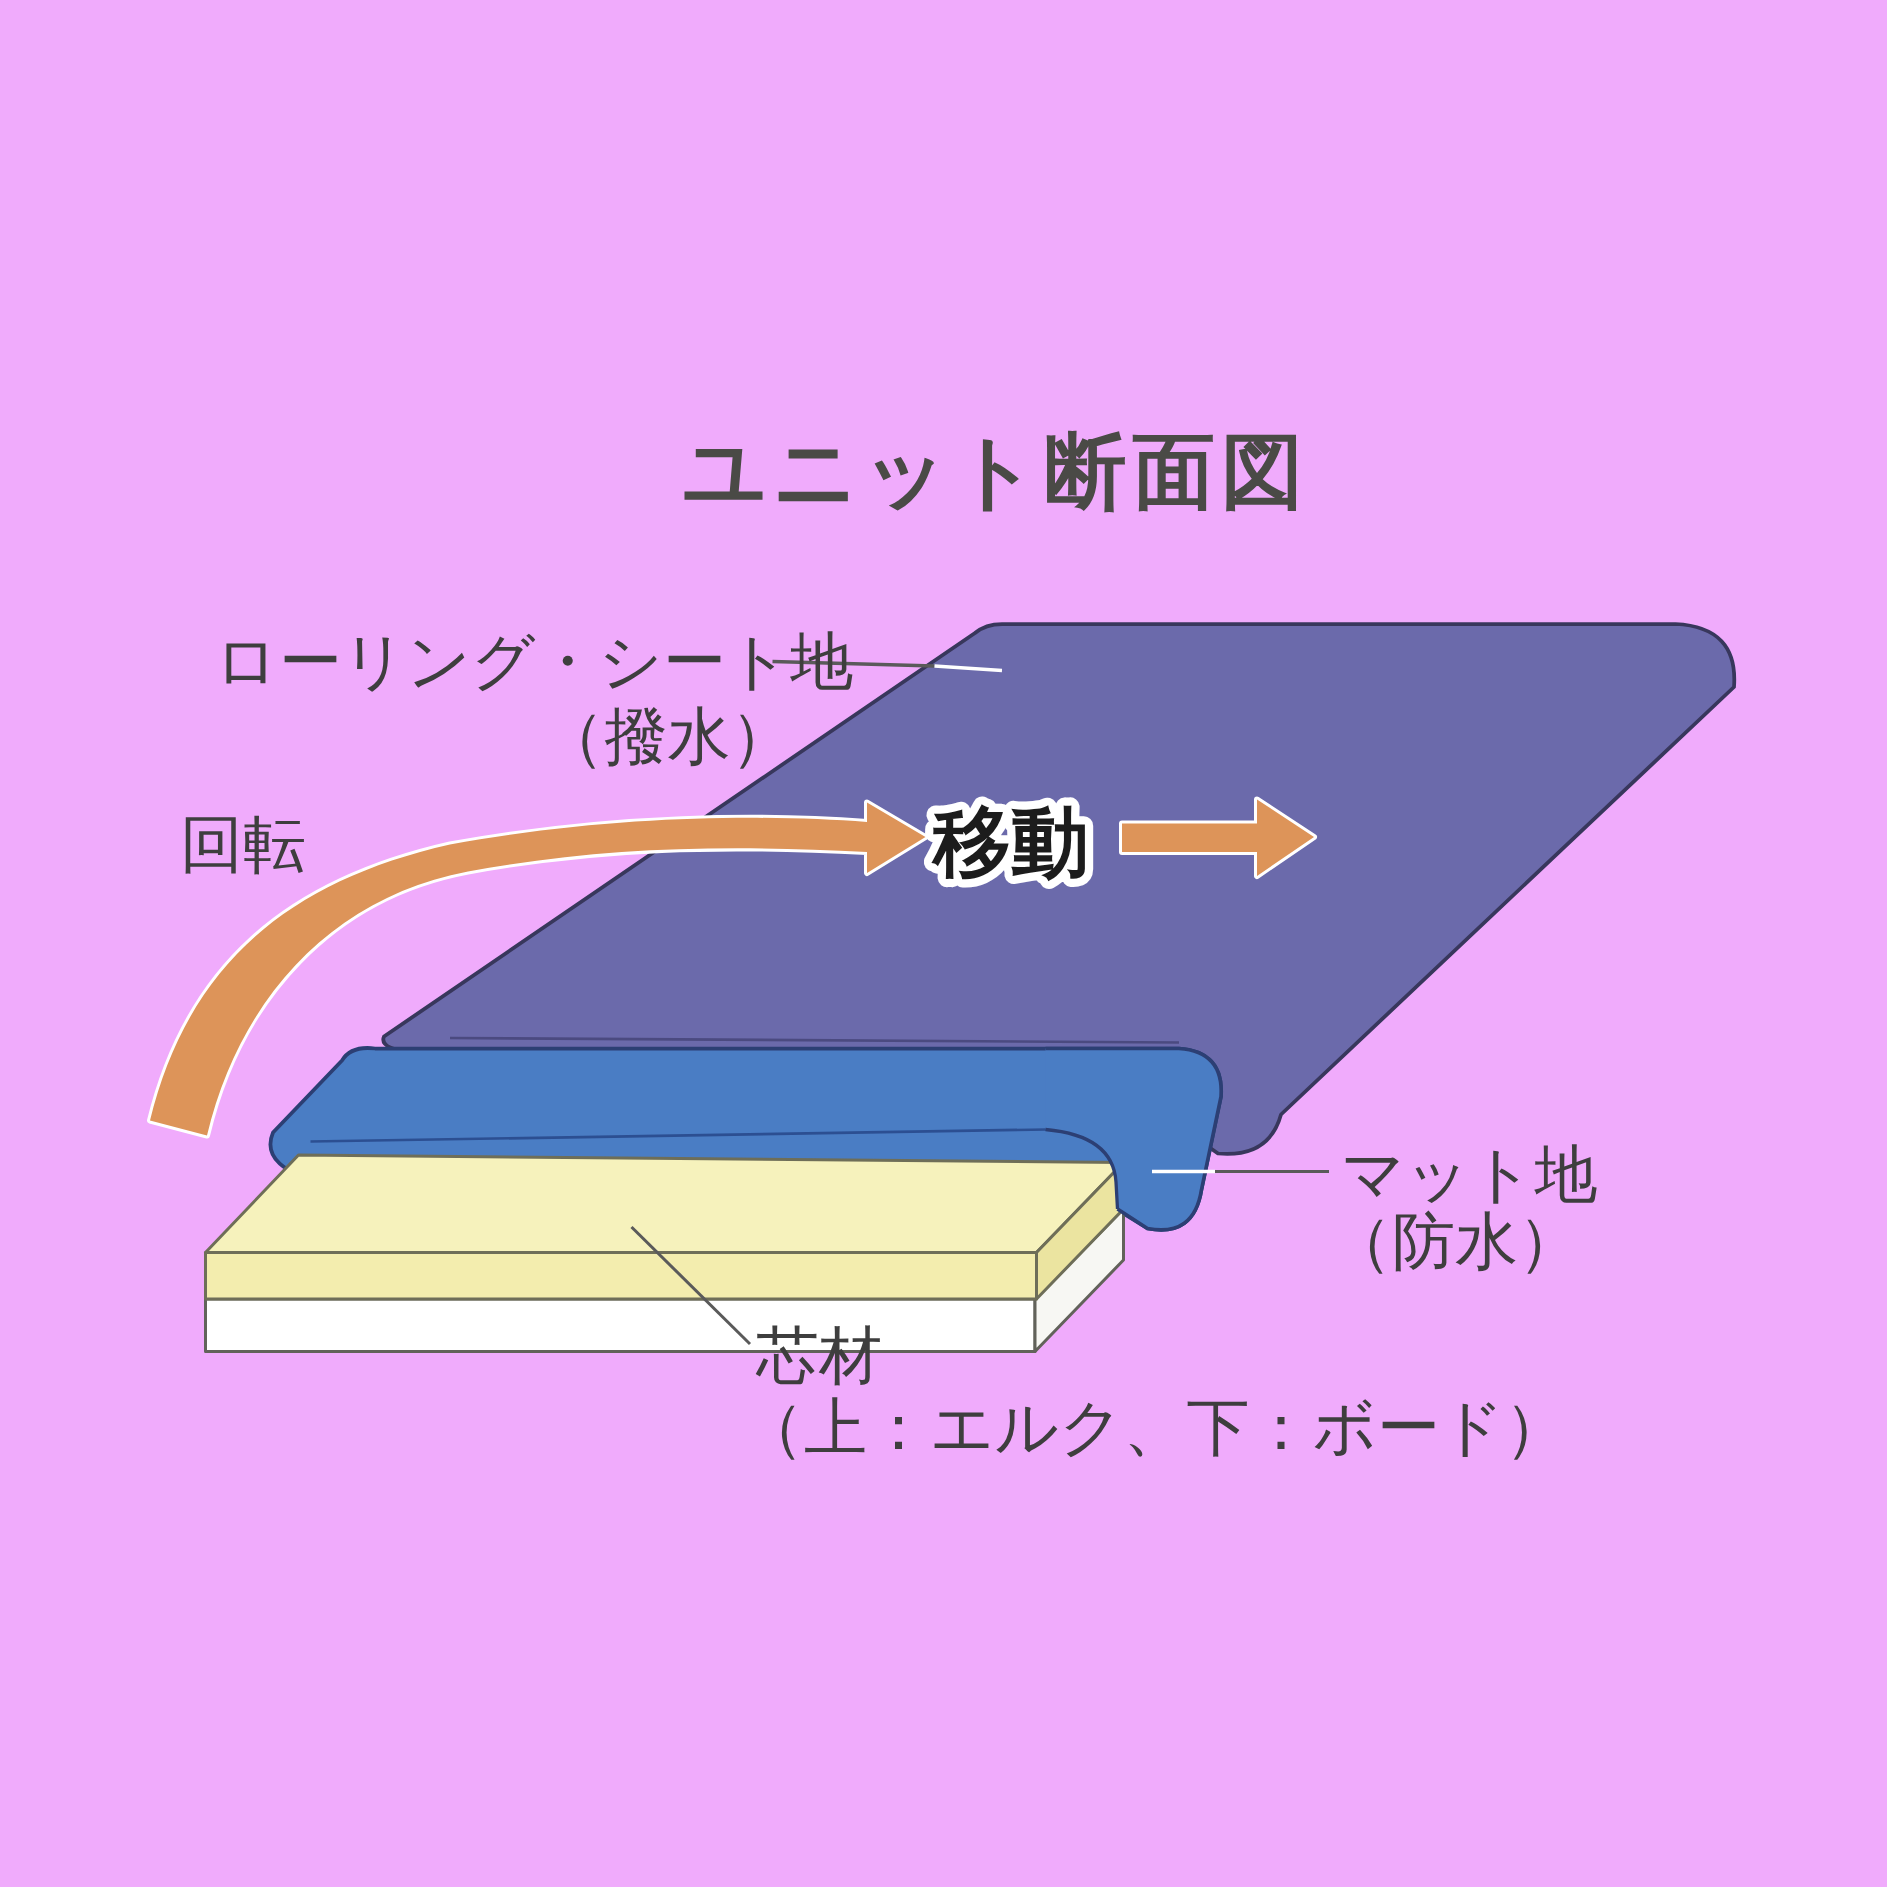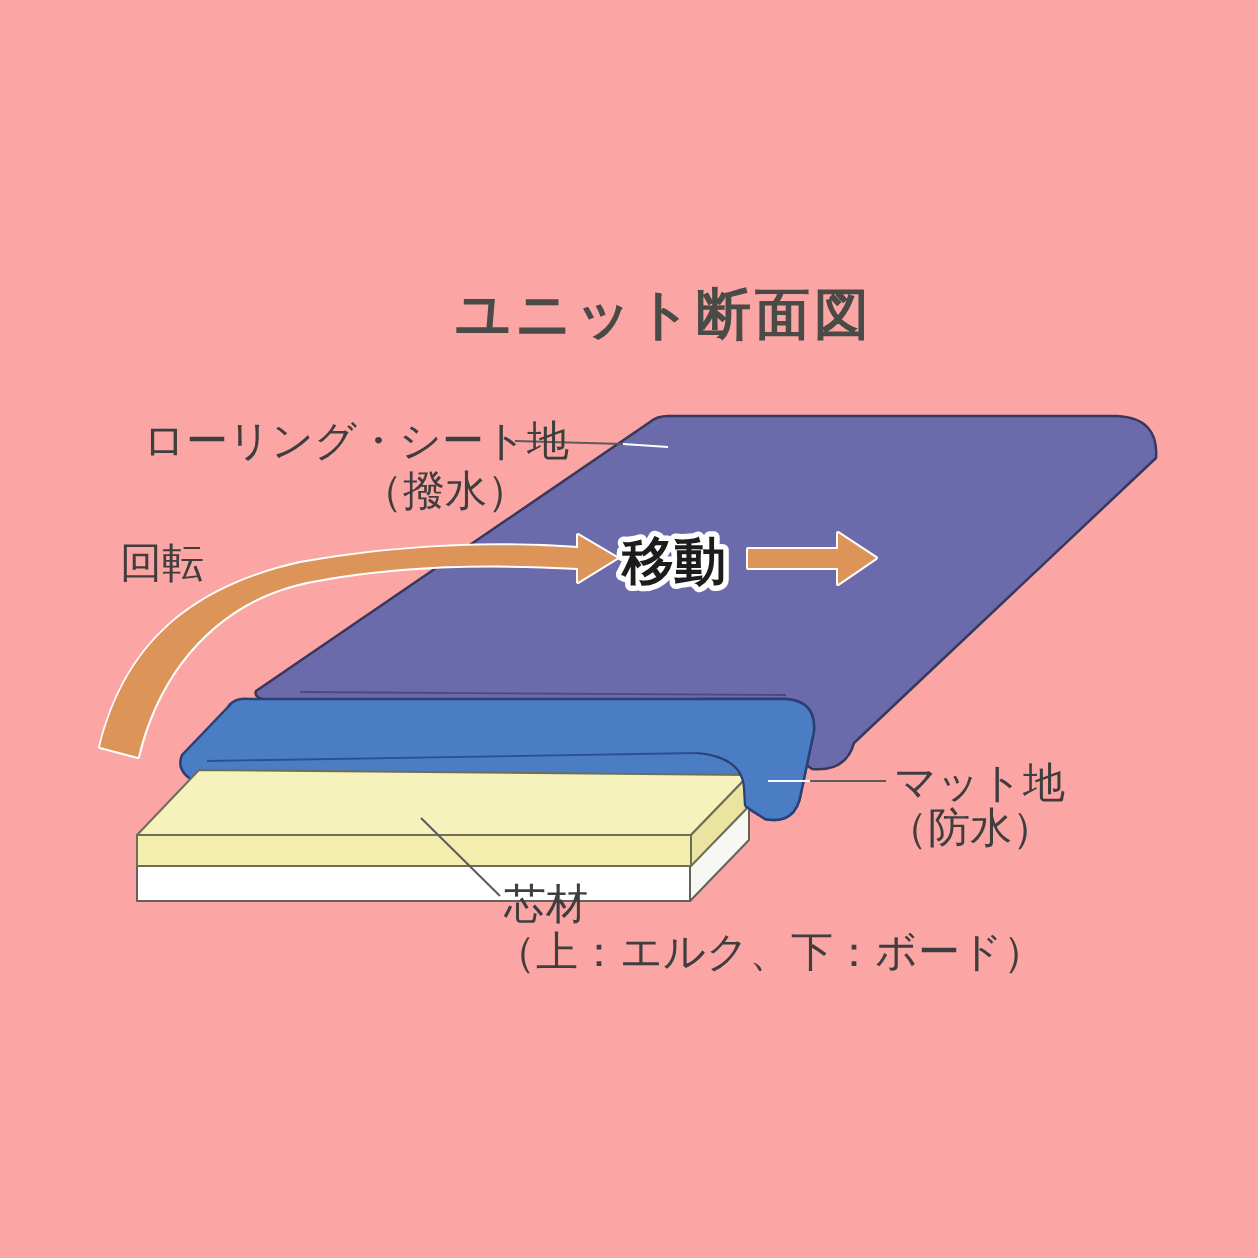--- a/index.html
+++ b/index.html
@@ -8,21 +8,21 @@
     background: #ffffff;
     width: 1258px;
     height: 1258px;
     overflow: hidden;
     font-family: "Liberation Sans", sans-serif;
   }
   .stage {
     position: relative;
     width: 1258px;
     height: 1258px;
-    background: #fca5a5;
+    background: #f0abfc;
   }
   svg text {
     font-family: "Liberation Sans", sans-serif;
   }
   .label {
     fill: #3e3e3e;
     font-size: 42px;
   }
   .title-text {
     fill: #4a4a46;

